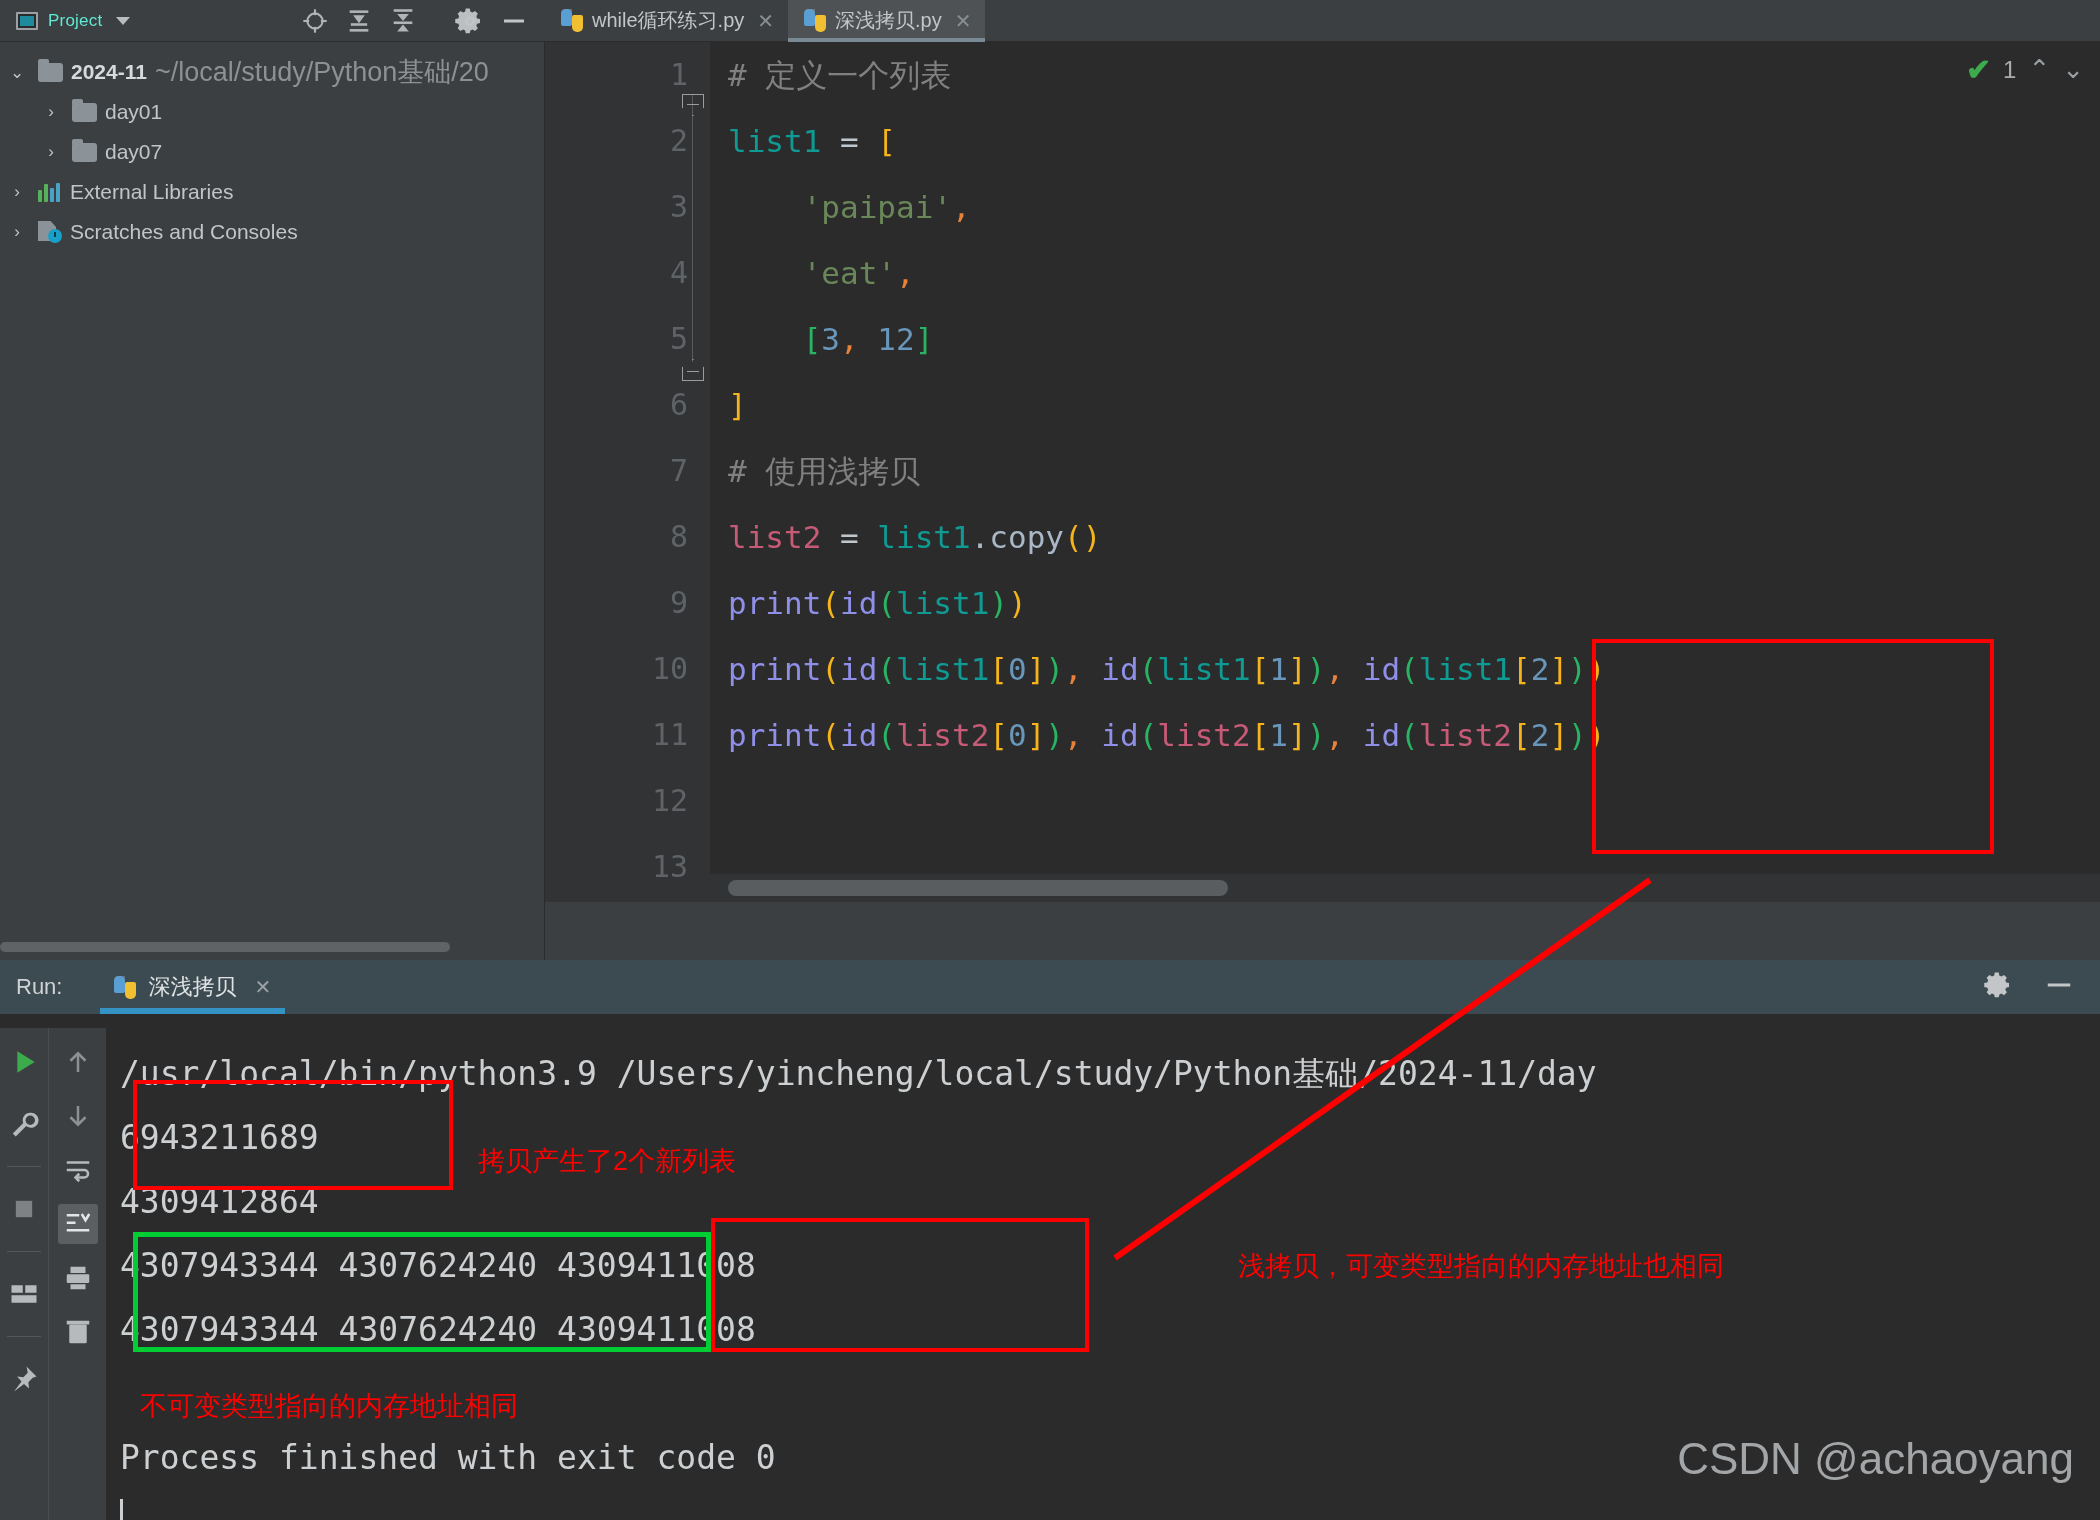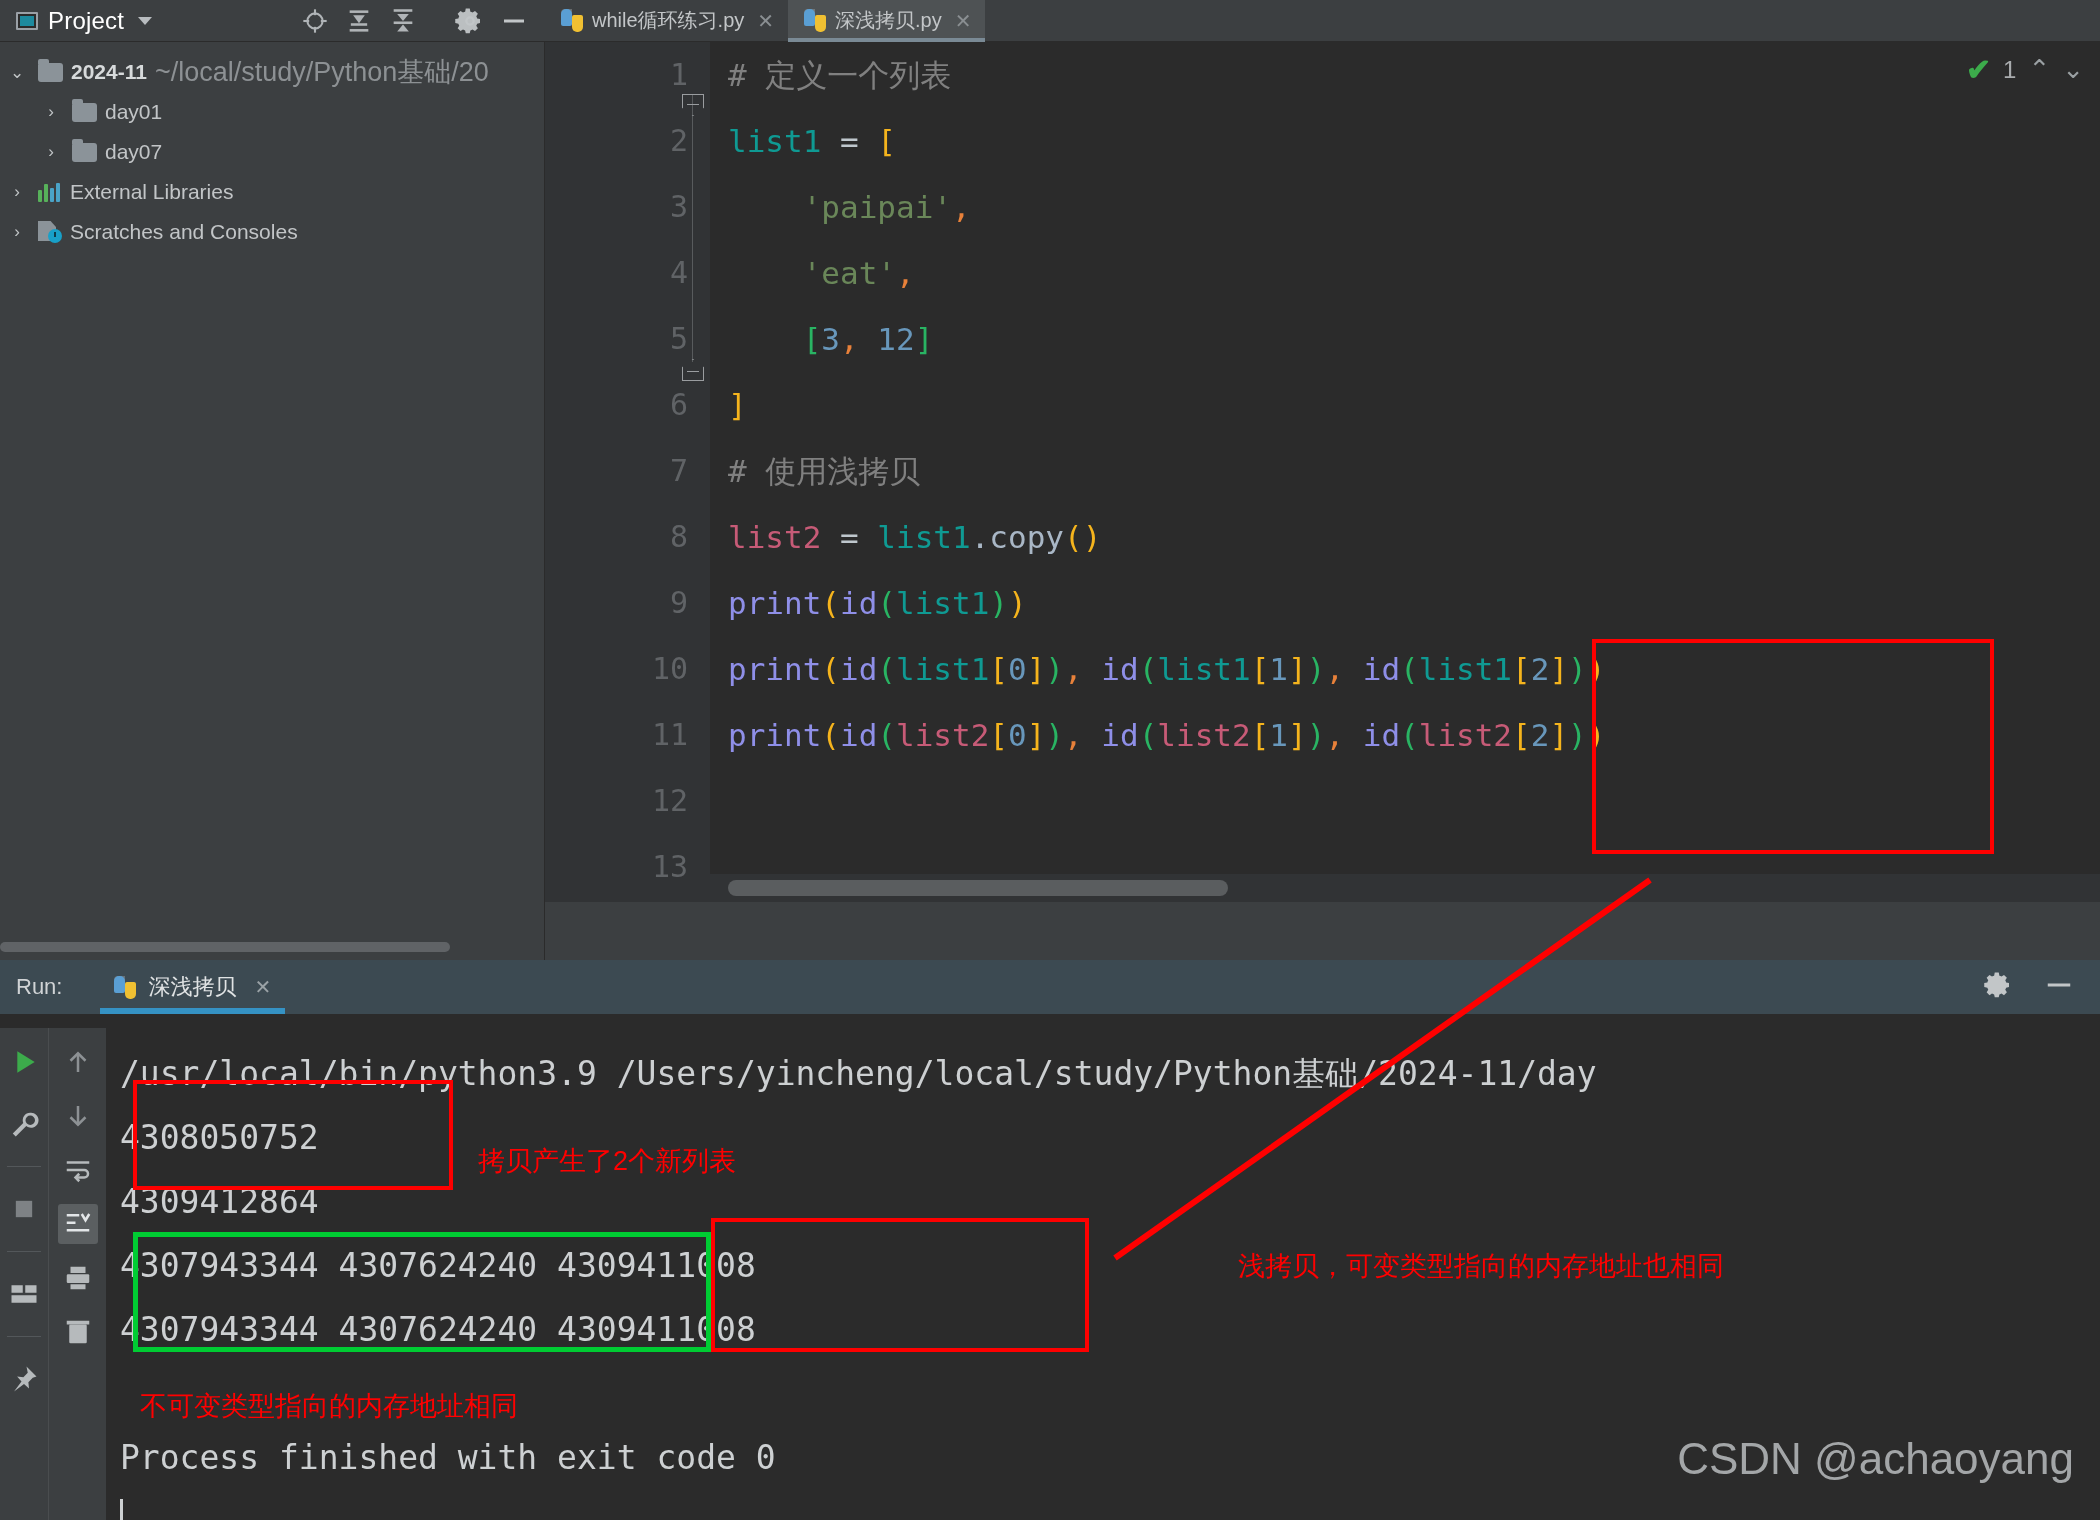--- a/index.html
+++ b/index.html
@@ -13,21 +13,21 @@
 
   
   .toprow { height:42px; display:flex; align-items:stretch; background:#3c3f41; flex:0 0 42px; }
   .proj-header {
     width:545px; display:flex; align-items:center; gap:10px;
     padding:0 14px 0 16px; background:#3c3f41;
     border-bottom:1px solid #2b2b2b;
   }
   .proj-icon { width:22px; height:18px; border:2px solid #9aa0a6; background:#2b2b2b; position:relative; border-radius:1px;}
   .proj-icon::after{content:"";position:absolute;inset:2px;background:#1d8a9e;}
-  .proj-title { font-size:24px; color:#ffffff; letter-spacing:.2px;}
+  .proj-title { font-size:17px; color:#5eead4; letter-spacing:.2px;}
   .caret-down { width:0;height:0;border-left:7px solid transparent;border-right:7px solid transparent;border-top:8px solid #b8bcbf; margin-left:4px;}
   .hdr-spacer { flex:1; }
   .hdr-ico { width:34px; height:34px; display:flex; align-items:center; justify-content:center; color:#b0b4b7;}
   .hdr-sep { width:1px; background:#4f5355; margin:8px 6px; }
 
   .tabstrip { flex:1; display:flex; align-items:stretch; background:#3c3f41; border-bottom:1px solid #2b2b2b; }
   .tab { display:flex; align-items:center; gap:9px; padding:0 14px 0 16px; font-size:20px; color:#c3c6c8; position:relative; }
   .tab.active { background:#4e5254; }
   .tab.active::after { content:""; position:absolute; left:0; right:0; bottom:-1px; height:4px; background:#7a8a95; }
   .tab .x { color:#8a8f92; font-size:20px; margin-left:4px;}
@@ -385,21 +385,21 @@
           </span>
         <span class="rbtn">
             <svg width="30" height="30" viewBox="0 0 24 24">
               <rect x="5" y="6" width="14" height="15" rx="1" fill="#b6babc"></rect>
               <rect x="3" y="3" width="18" height="3" fill="#b6babc"></rect>
             </svg>
           </span>
       </div>
       <div class="console" id="console-area">
           <div class="cl2">/usr/local/bin/python3.9 /Users/yincheng/local/study/Python基础/2024-11/day</div>
-          <div class="cl2">4308050752</div>
+          <div class="cl2">6943211689</div>
           <div class="cl2">4309412864</div>
           <div class="cl2">4307943344 4307624240 4309411008</div>
           <div class="cl2">4307943344 4307624240 4309411008</div>
           <div class="cl2"> </div>
           <div class="cl2">Process finished with exit code 0</div>
           <div class="cl2"><span class="caret"></span></div>
         </div>
     </div>
   </div>
 </div>

